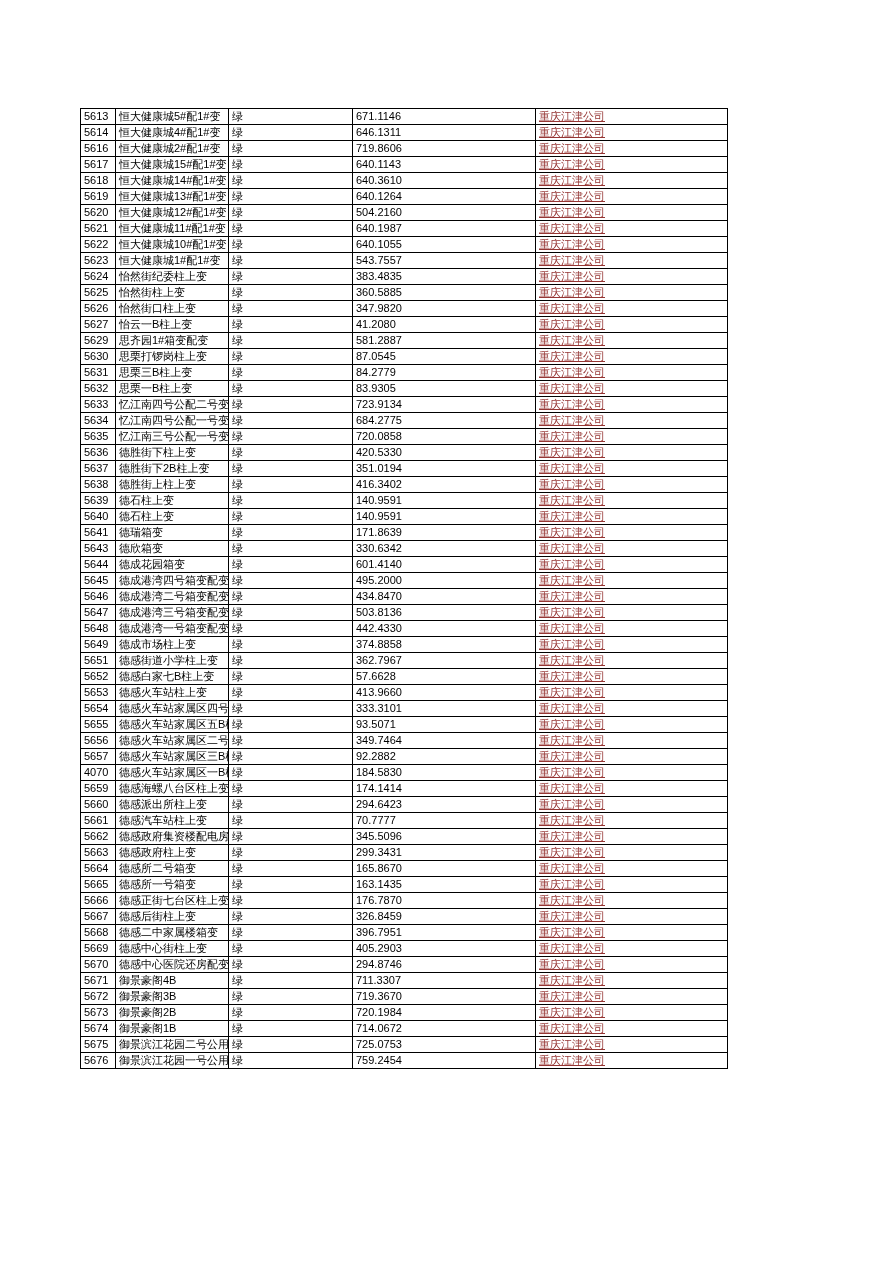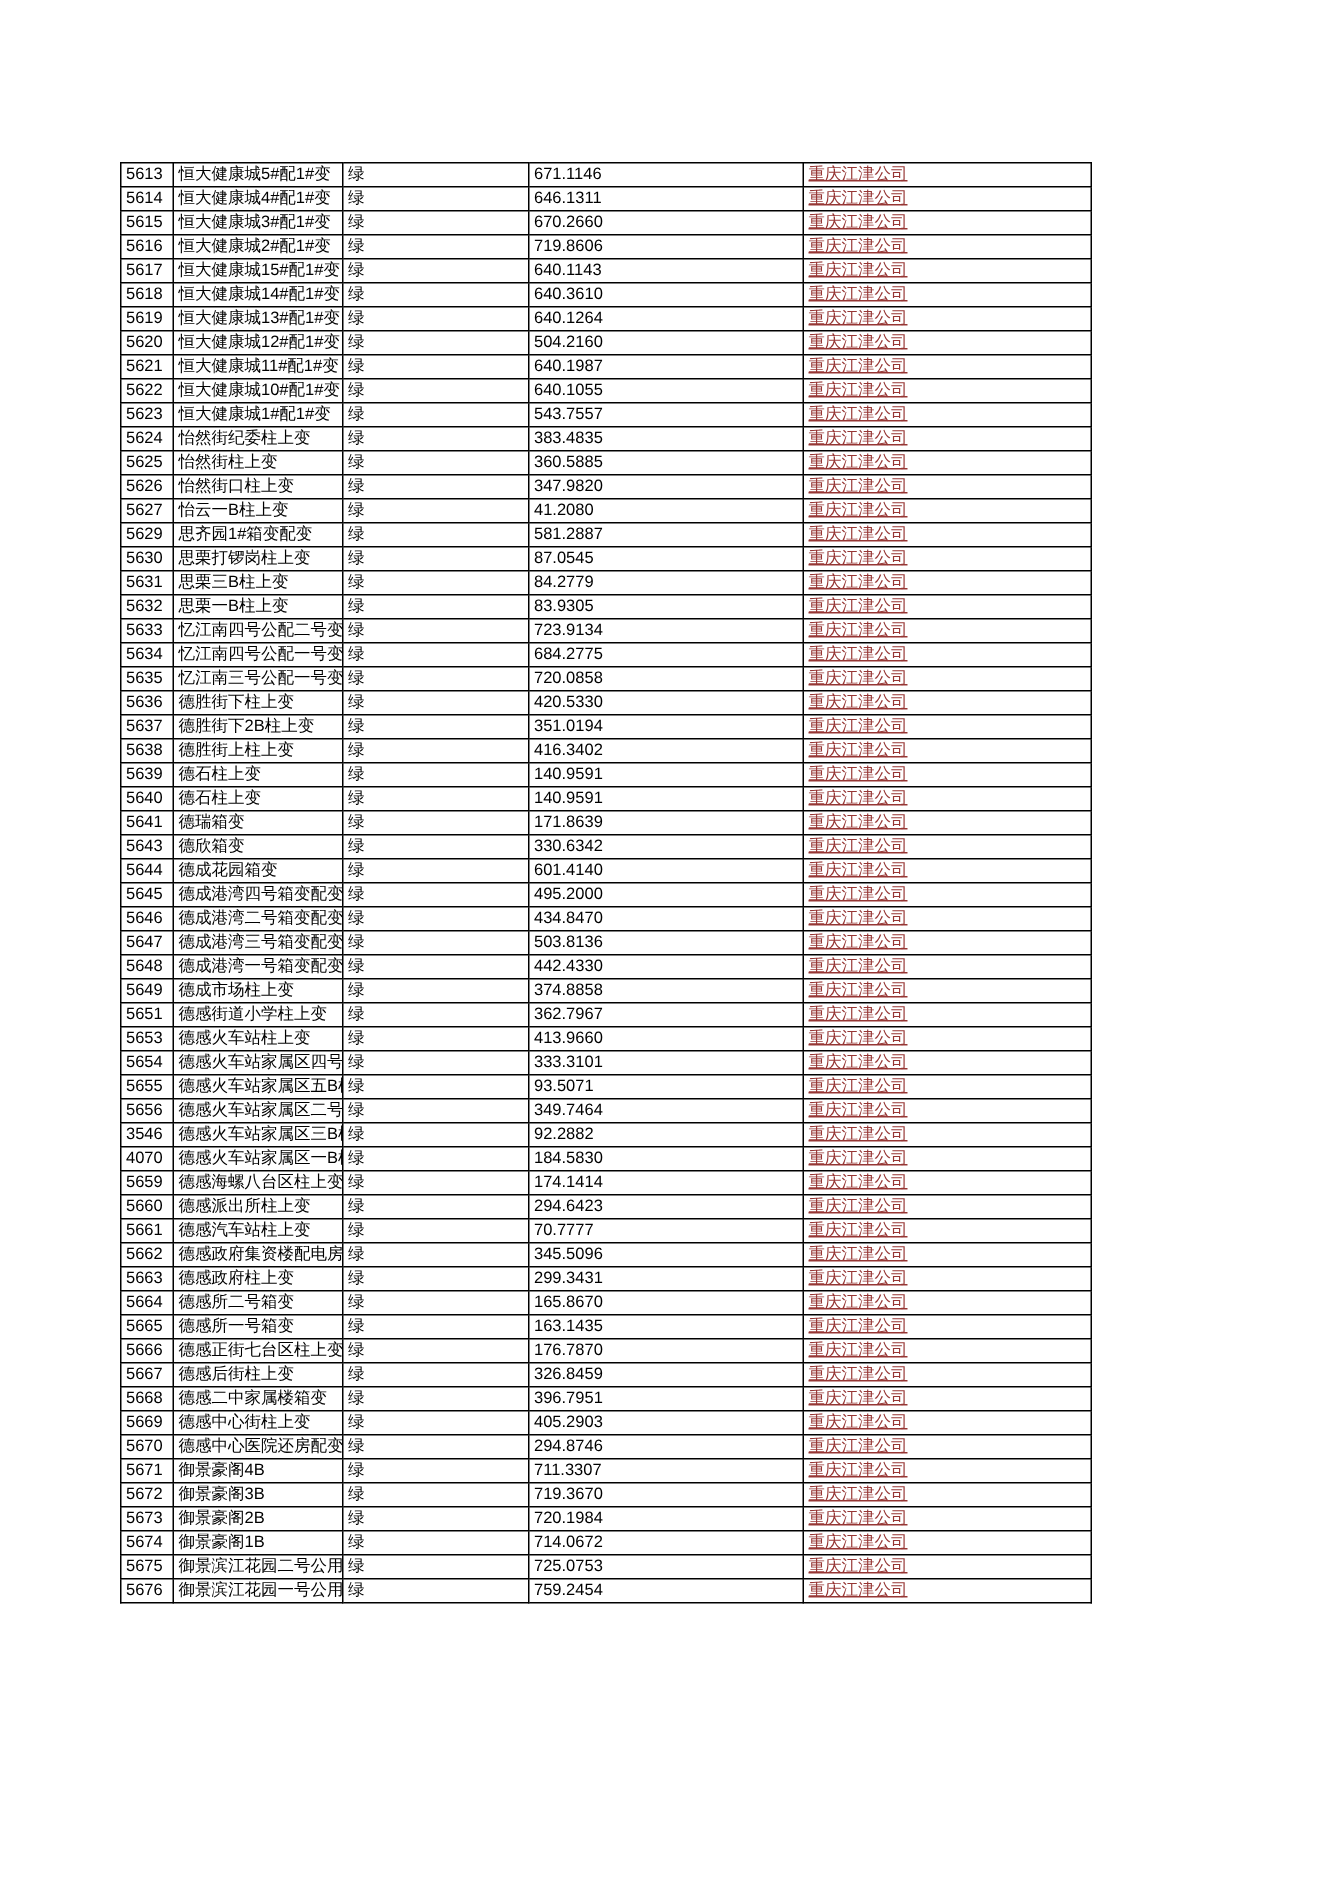--- a/index.html
+++ b/index.html
@@ -69,27 +69,20 @@
   </tr>
 
   <tr>
     <td>5614</td>
     <td>恒大健康城4#配1#变</td>
     <td>绿</td>
     <td>646.1311</td>
     <td><span class="company-link">重庆江津公司</span></td>
   </tr>
 
-  <tr>
-    <td>5615</td>
-    <td>恒大健康城3#配1#变</td>
-    <td>绿</td>
-    <td>670.2660</td>
-    <td><span class="company-link">重庆江津公司</span></td>
-  </tr>
 
   <tr>
     <td>5616</td>
     <td>恒大健康城2#配1#变</td>
     <td>绿</td>
     <td>719.8606</td>
     <td><span class="company-link">重庆江津公司</span></td>
   </tr>
 
   <tr>
@@ -344,20 +337,27 @@
 
 
   <tr>
     <td>5651</td>
     <td>德感街道小学柱上变</td>
     <td>绿</td>
     <td>362.7967</td>
     <td><span class="company-link">重庆江津公司</span></td>
   </tr>
 
+  <tr>
+    <td>5652</td>
+    <td>德感白家七B柱上变</td>
+    <td>绿</td>
+    <td>57.6628</td>
+    <td><span class="company-link">重庆江津公司</span></td>
+  </tr>
 
   <tr>
     <td>5653</td>
     <td>德感火车站柱上变</td>
     <td>绿</td>
     <td>413.9660</td>
     <td><span class="company-link">重庆江津公司</span></td>
   </tr>
 
   <tr>
@@ -378,21 +378,21 @@
 
   <tr>
     <td>5656</td>
     <td>德感火车站家属区二号箱变</td>
     <td>绿</td>
     <td>349.7464</td>
     <td><span class="company-link">重庆江津公司</span></td>
   </tr>
 
   <tr>
-    <td>3546</td>
+    <td>5657</td>
     <td>德感火车站家属区三B柱上变</td>
     <td>绿</td>
     <td>92.2882</td>
     <td><span class="company-link">重庆江津公司</span></td>
   </tr>
 
   <tr>
     <td>4070</td>
     <td>德感火车站家属区一B柱上变</td>
     <td>绿</td>

